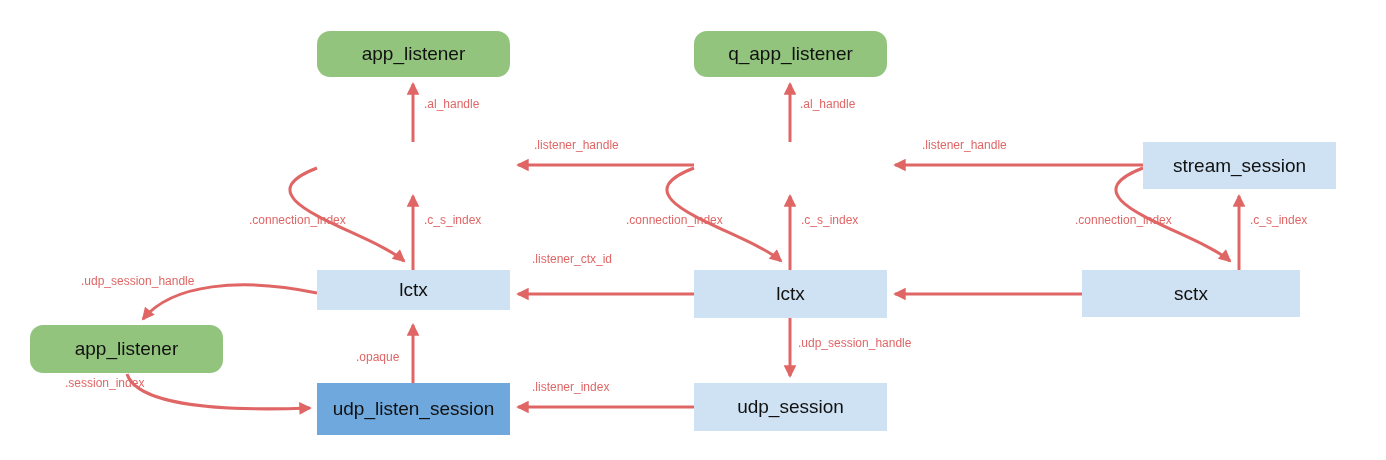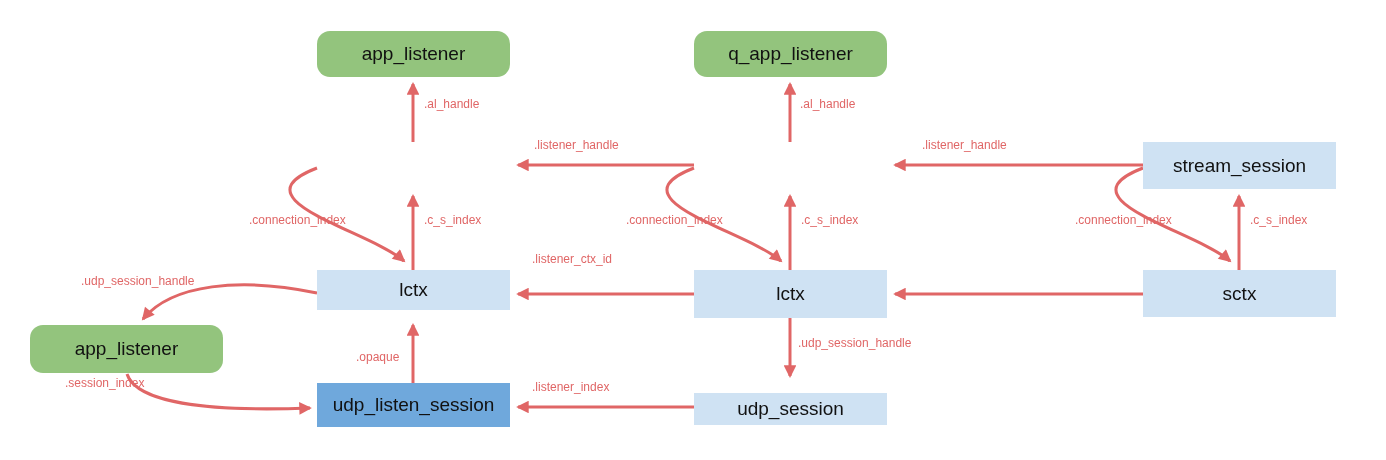--- a/index.html
+++ b/index.html
@@ -81,31 +81,31 @@
   <div class="node lightblue" style="left:1143px;top:142px;width:193px;height:47px">
     <span>stream_session</span>
   </div>
 
   <div class="node lightblue" style="left:317px;top:270px;width:193px;height:40px">
     <span>lctx</span>
   </div>
   <div class="node lightblue" style="left:694px;top:270px;width:193px;height:48px">
     <span>lctx</span>
   </div>
-  <div class="node lightblue" style="left:1143px;top:270px;width:193px;height:47px">
+  <div class="node lightblue" style="left:1082px;top:270px;width:218px;height:47px">
     <span>sctx</span>
   </div>
 
   <div class="node green" style="left:30px;top:325px;width:193px;height:48px">
     <span>app_listener</span>
   </div>
-  <div class="node blue" style="left:317px;top:383px;width:193px;height:44px">
+  <div class="node blue" style="left:317px;top:383px;width:193px;height:52px">
     <span>udp_listen_session</span>
   </div>
-  <div class="node lightblue" style="left:694px;top:393px;width:193px;height:32px">
+  <div class="node lightblue" style="left:694px;top:383px;width:193px;height:48px">
     <span>udp_session</span>
   </div>
 
   <div class="edge-label" style="left:424px;top:97px">.al_handle</div>
   <div class="edge-label" style="left:800px;top:97px">.al_handle</div>
 
   <div class="edge-label" style="left:534px;top:138px">.listener_handle</div>
   <div class="edge-label" style="left:922px;top:138px">.listener_handle</div>
 
   <div class="edge-label" style="left:249px;top:213px">.connection_index</div>

